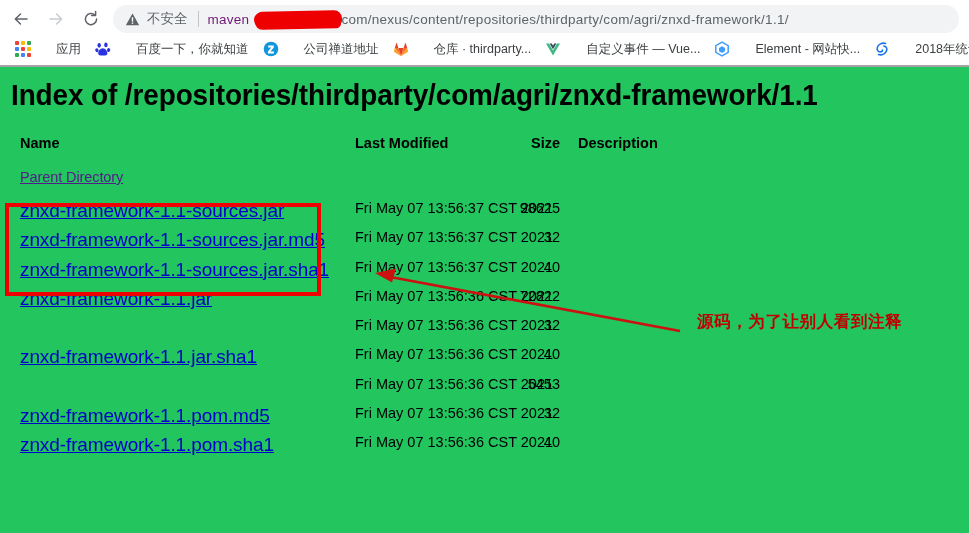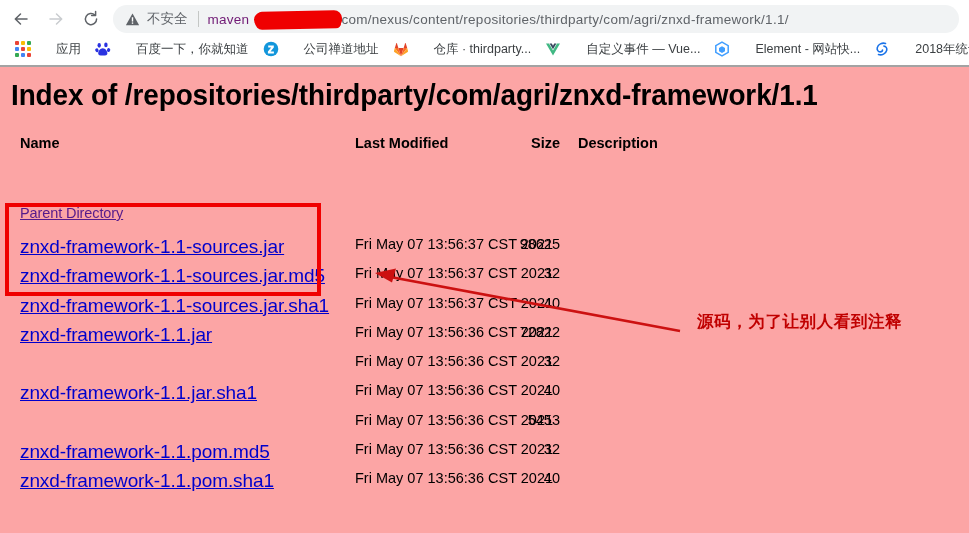--- a/index.html
+++ b/index.html
@@ -140,21 +140,21 @@
     justify-content: center;
   }
   .apps-grid i { display:block; width:4px; height:4px; border-radius:1px; }
 
   
   #page-content {
     position: absolute;
     left: 0; top: 67px;
     width: 969px;
     height: 466px;
-    background: #fca5a5;
+    background: #22c55e;
     overflow: hidden;
   }
 
   #page-title {
     position: absolute;
     left: 11px;
     top: 11px;
     font-family: "Liberation Sans Narrow", "Liberation Sans", sans-serif;
     font-weight: bold;
     font-size: 30px;
@@ -393,21 +393,21 @@
 
   <div id="listing">
 
     <div class="row header-row">
       <span class="col-name">Name</span>
       <span class="col-modified">Last Modified</span>
       <span class="col-size">Size</span>
       <span class="col-desc">Description</span>
     </div>
 
-    <div class="row" style="height:31px;margin-top:36px;">
+    <div class="row" style="height:31px;">
       <span class="col-name">
         <a class="visited-link" href="#">Parent Directory</a>
       </span>
     </div>
 
     <div class="row">
       <span class="col-name">
         <a class="file-link" href="#">znxd-framework-1.1-sources.jar</a></span>
       <span class="col-modified">Fri May 07 13:56:37 CST 2021</span>
       <span class="col-size">98625</span>

